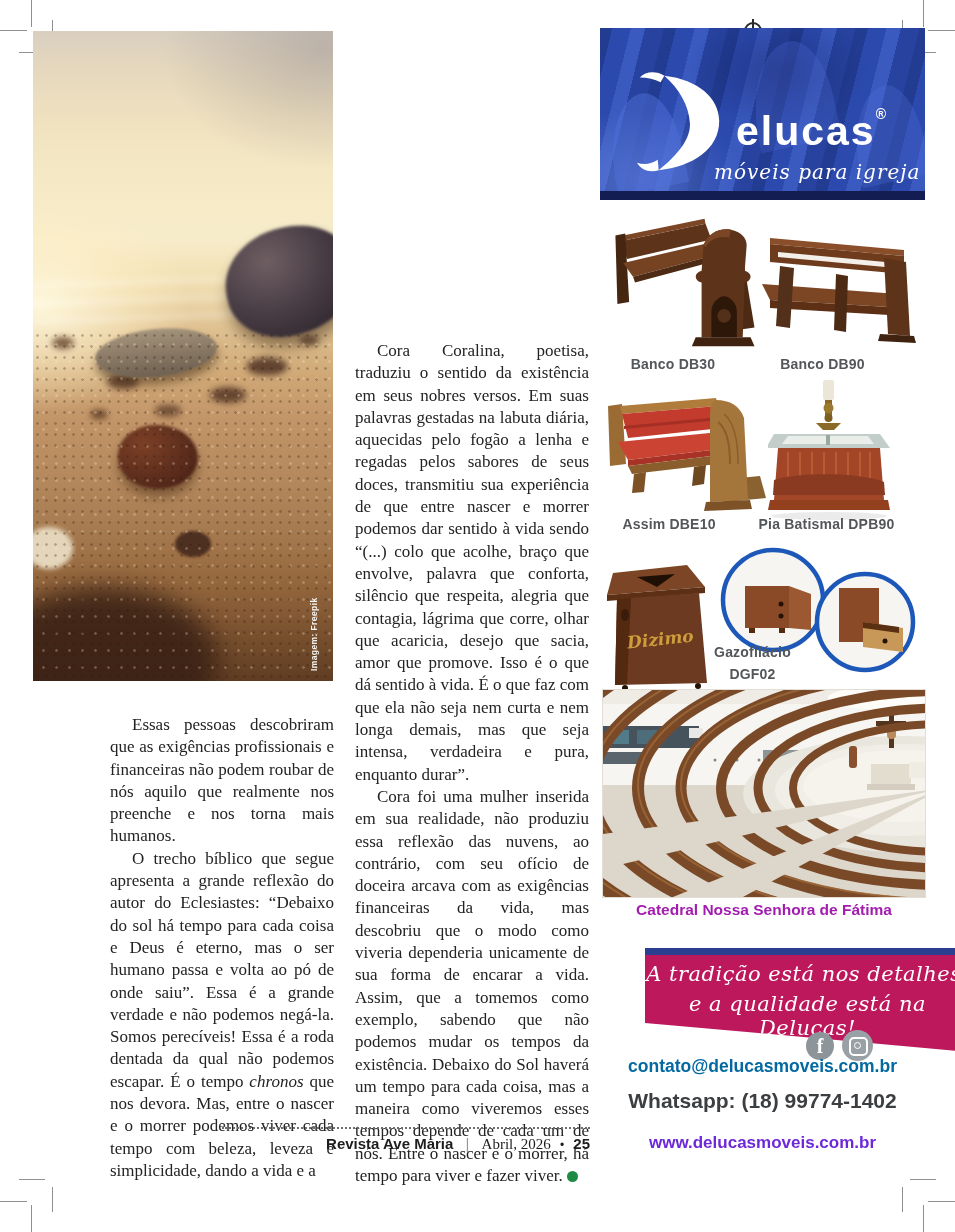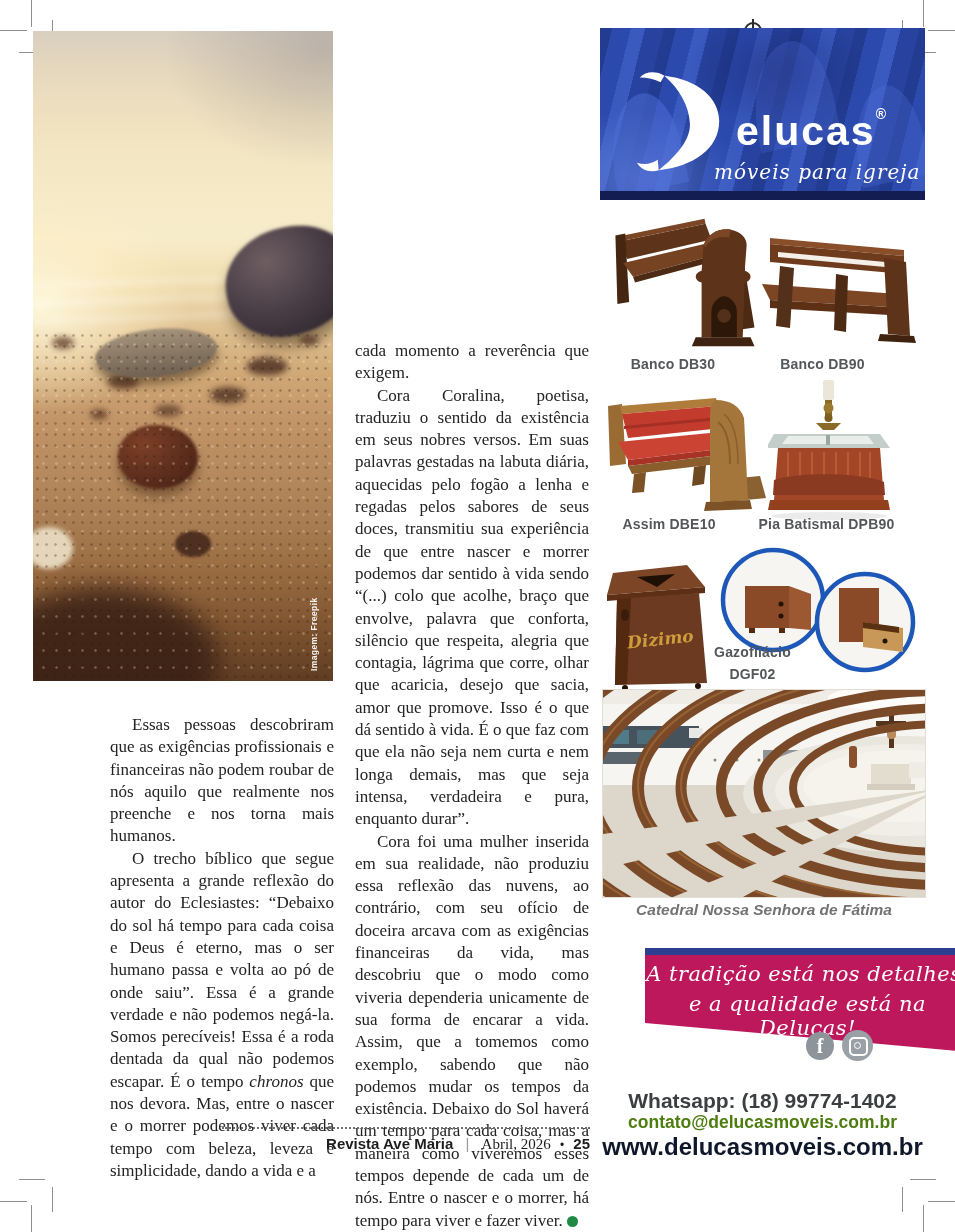--- a/index.html
+++ b/index.html
@@ -89,42 +89,42 @@
   .brand-reg{font-size:14px;vertical-align:26px;letter-spacing:0;}
   .logo-tagline{position:absolute;left:114px;top:132px;color:#fff;font-style:italic;font-size:20px;
     letter-spacing:1px;font-family:"DejaVu Serif",serif;}
 
   .prod{position:absolute;}
   .plabel{position:absolute;font-size:14px;font-weight:bold;color:#54575a;text-align:center;
     letter-spacing:.2px;font-family:"Liberation Sans",sans-serif;}
 
   .cathedral{position:absolute;left:603px;top:690px;width:322px;height:207px;overflow:hidden;
     box-shadow:0 0 0 1px #e2ded6;}
-  .caption{position:absolute;left:603px;width:322px;text-align:center;font-style:italic;
-    font-weight:bold;color:#737373;font-size:15.5px;font-family:"Liberation Sans",sans-serif;}
+  .caption{position:absolute;left:603px;width:322px;text-align:center;
+    font-weight:bold;color:#a21caf;font-size:15.5px;font-family:"Liberation Sans",sans-serif;}
 
   .banner{position:absolute;left:600px;top:948px;width:325px;height:104px;background:#be185d;
     clip-path:polygon(0 0,100% 0,100% 100%,0 72%);margin-left:45px;}
   .banner .topline{position:absolute;left:0;top:0;width:100%;height:7px;background:#2c3e8f;}
   .slogan{position:absolute;width:100%;text-align:center;color:#fff;font-style:italic;
     font-size:21px;letter-spacing:.5px;font-family:"DejaVu Serif",serif;}
 
   .social{position:absolute;border-radius:50%;}
   .fb{left:806px;top:1032px;width:28px;height:28px;background:#8e959a;color:#fff;text-align:center;
     font-family:"Liberation Serif",serif;font-weight:bold;font-size:20px;line-height:28px;}
   .ig{left:842px;top:1030px;width:31px;height:31px;background:#9aa1a6;}
   .ig .frame{position:absolute;left:7px;top:7px;width:15px;height:15px;border:2px solid #fff;border-radius:5px;}
   .ig .lens{position:absolute;left:12px;top:12px;width:5px;height:5px;border:1.6px solid #fff;border-radius:50%;}
 
   .contact{position:absolute;left:600px;width:325px;text-align:center;color:#3c3f41;
     font-family:"Liberation Sans",sans-serif;font-weight:bold;white-space:nowrap;}
   .c-phone{top:1068px;font-size:20px;}
   .c-whats{top:1089px;font-size:21px;}
-  .c-mail{top:1112px;font-size:17.5px;color:#4d7c0f;}
-  .c-site{top:1133px;font-size:24px;color:#0f172a;}
+  .c-mail{top:1056px;font-size:17.5px;color:#0369a1;}
+  .c-site{top:1133px;font-size:17px;color:#6d28d9;}
 </style>
 </head>
 <body>
 
 <div class="page">
 
   <div class="crop" style="left:31px;top:0;width:1px;height:27px"></div>
   <div class="crop" style="left:0;top:30px;width:27px;height:1px"></div>
   <div class="crop" style="left:52px;top:20px;width:1px;height:25px"></div>
   <div class="crop" style="left:19px;top:52px;width:26px;height:1px"></div>
@@ -154,21 +154,20 @@
     <div class="speckles"></div>
     <div class="photo-credit">Imagem: Freepik</div>
   </div>
 
   <div class="article-col col1">
     <p><span>Essas pessoas descobriram que as exigências profissionais e financeiras não podem roubar de nós aquilo que realmente nos preenche e nos torna mais humanos.</span></p>
     <p><span>O trecho bíblico que segue apresenta a grande reflexão do autor do Eclesiastes: “Debaixo do sol há tempo para cada coisa e Deus é eterno, mas o ser humano passa e volta ao pó de onde saiu”. Essa é a grande verdade e não podemos negá-la. Somos perecíveis! Essa é a roda dentada da qual não podemos escapar. É o tempo </span><span class="ital">chronos</span><span> que nos devora. Mas, entre o nascer e o morrer podemos viver cada tempo com beleza, leveza e simplicidade, dando a vida e a</span></p>
   </div>
 
   <div class="article-col col2">
-    <p class="noindent"><span>cada momento a reverência que exigem.</span></p>
     <p><span>Cora Coralina, poetisa, traduziu o sentido da existência em seus nobres versos. Em suas palavras gestadas na labuta diária, aquecidas pelo fogão a lenha e regadas pelos sabores de seus doces, transmitiu sua experiência de que entre nascer e morrer podemos dar sentido à vida sendo “(...) colo que acolhe, braço que envolve, palavra que conforta, silêncio que respeita, alegria que contagia, lágrima que corre, olhar que acaricia, desejo que sacia, amor que promove. Isso é o que dá sentido à vida. É o que faz com que ela não seja nem curta e nem longa demais, mas que seja intensa, verdadeira e pura, enquanto durar”.</span></p>
     <p><span>Cora foi uma mulher inserida em sua realidade, não produziu essa reflexão das nuvens, ao contrário, com seu ofício de doceira arcava com as exigências financeiras da vida, mas descobriu que o modo como viveria dependeria unicamente de sua forma de encarar a vida. Assim, que a tomemos como exemplo, sabendo que não podemos mudar os tempos da existência. Debaixo do Sol haverá um tempo para cada coisa, mas a maneira como viveremos esses tempos depende de cada um de nós. Entre o nascer e o morrer, há tempo para viver e fazer viver.</span><span class="end-dot" id="endDot" style="background: rgb(30, 138, 68);"></span></p>
   </div>
 
   <div class="footer-rule"></div>
   <div class="footer-line">
     <span class="f-mag">Revista Ave Maria</span>
     <span class="f-div">|</span>
     <span class="f-issue">Abril, 2026</span>
     <span class="f-bullet">•</span>

